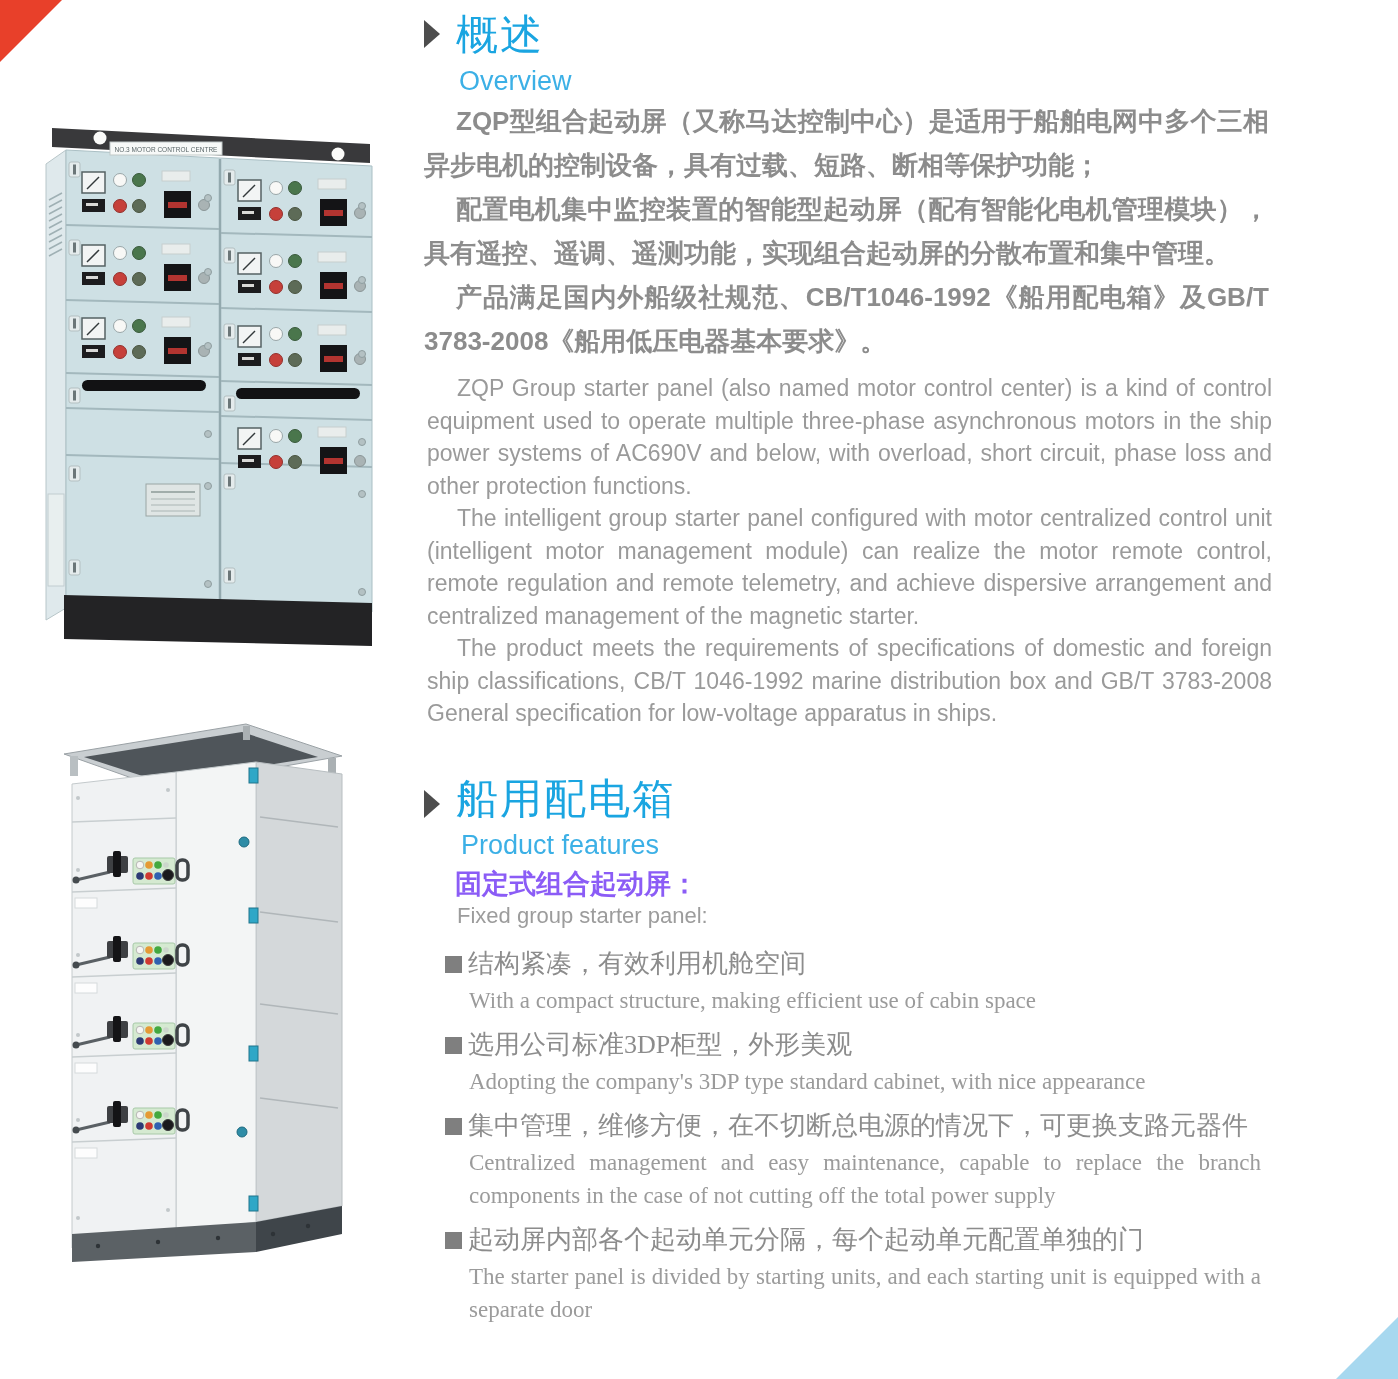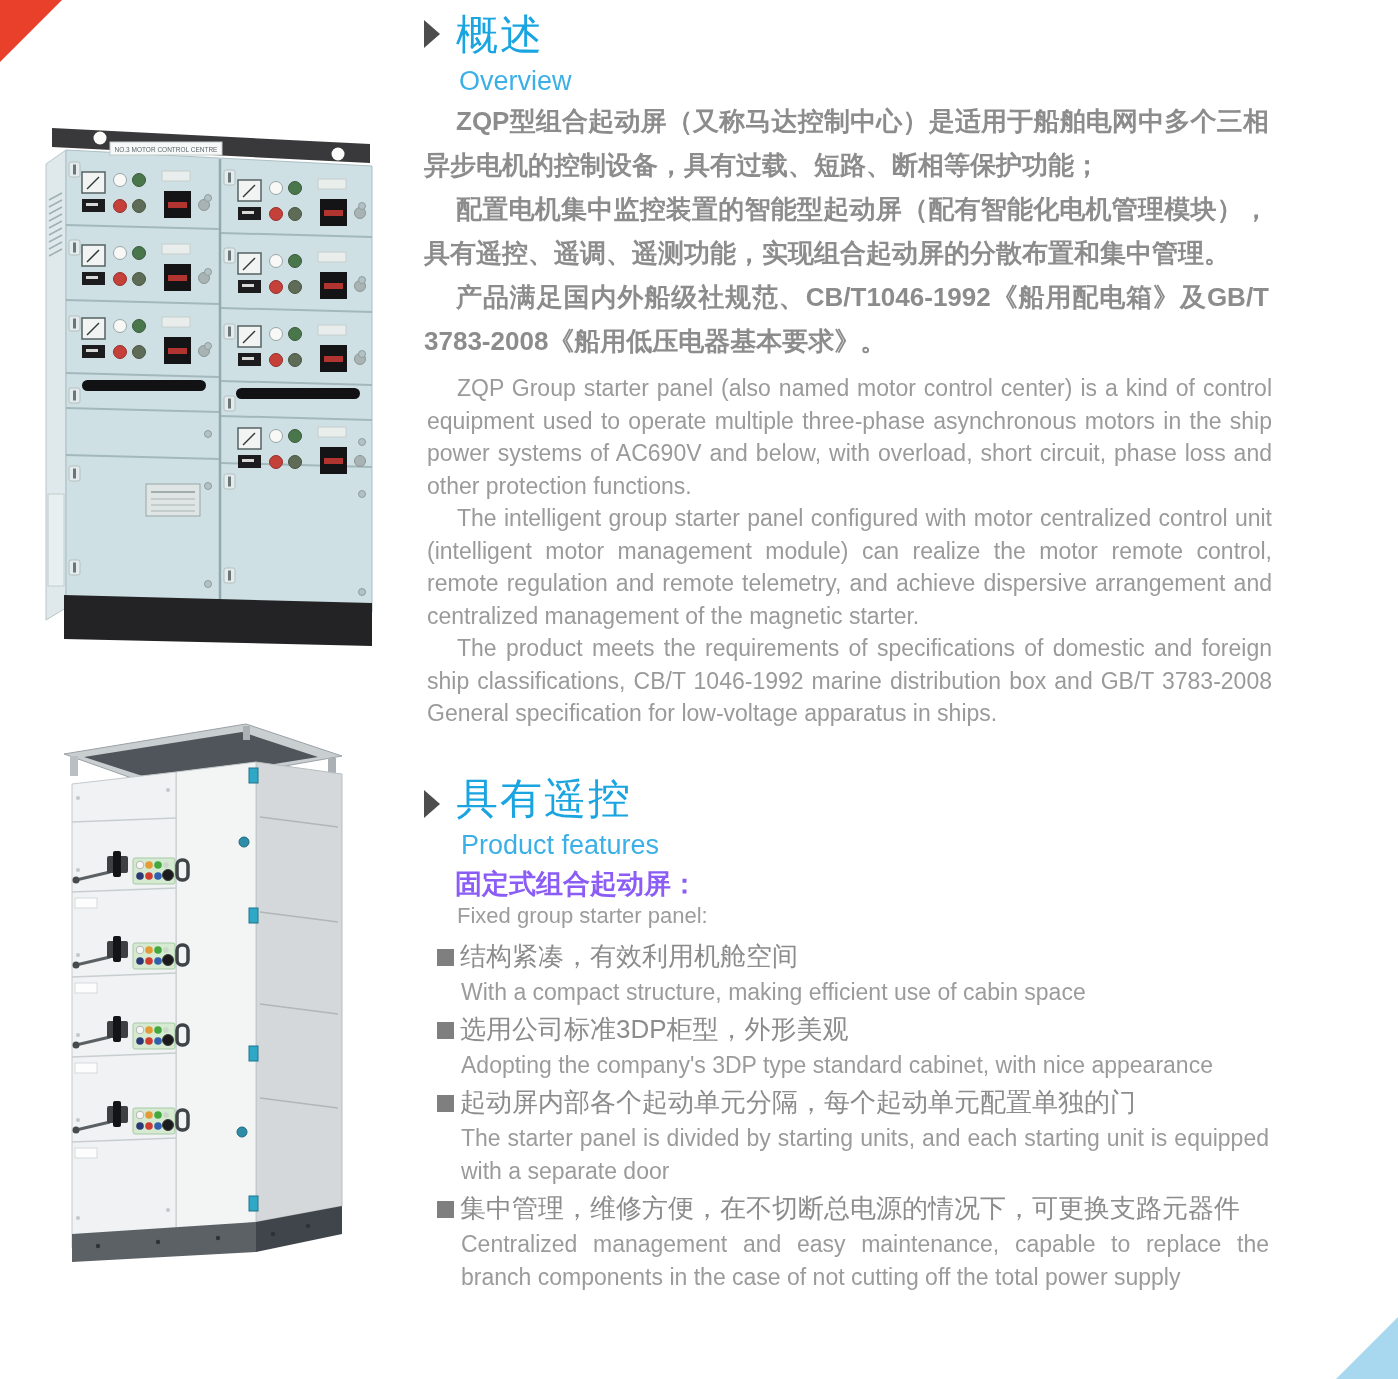--- a/index.html
+++ b/index.html
@@ -24,21 +24,21 @@
   .zh-paras p { margin:0; font-size:26px; line-height:44px; color:#8c8c8c;
     text-align:justify; text-indent:32px;font-weight:bold; }
   .en-paras { position:absolute; left:427px; top:372px; width:845px; }
   .en-paras p { margin:0; font-size:23px; line-height:32.5px; color:#9a9a9a;
     text-align:justify; text-indent:30px; }
 
   
   .sub-zh { position:absolute; left:455px; top:866px; font-size:27px; font-weight:bold; color:#8b5cf6; }
   .sub-en { position:absolute; left:457px; top:903px; font-size:22px; color:#9c9c9c; }
   .bullets { position:absolute; left:437px; top:936px; width:832px; list-style:none; margin:0; padding:0; }
-  .bullets li { margin:0; padding:0; }
+  .bullets li { margin:8px; padding:0;font-family:Liberation Serif, serif; }
   .b-zh { font-size:26px; line-height:40px; color:#8c8c8c; }
   .b-sq { display:inline-block; width:17px; height:17px; background:#7f7f7f; margin-right:6px; vertical-align:-1px; }
   .b-en { font-size:23px; line-height:33px; color:#9b9b9b; padding-left:24px; text-align:justify; }
 
   .cab { position:absolute; }
   svg text { font-family:"Liberation Sans","DejaVu Sans",sans-serif; }
 </style>
 </head>
 <body>
 
@@ -57,42 +57,42 @@
     <p style="">产品满足国内外船级社规范、CB/T1046-1992《船用配电箱》及GB/T 3783-2008《船用低压电器基本要求》。</p>
   </div>
 
   <div class="en-paras">
     <p>ZQP Group starter panel (also named motor control center) is a kind of control equipment used to operate multiple three-phase asynchronous motors in the ship power systems of AC690V and below, with overload, short circuit, phase loss and other protection functions.</p>
     <p>The intelligent group starter panel configured with motor centralized control unit (intelligent motor management module) can realize the motor remote control, remote regulation and remote telemetry, and achieve dispersive arrangement and centralized management of the magnetic starter.</p>
     <p>The product meets the requirements of specifications of domestic and foreign ship classifications, CB/T 1046-1992 marine distribution box and GB/T 3783-2008 General specification for low-voltage apparatus in ships.</p>
   </div>
 
   <div class="sec-marker" style="left:424px; top:790px;"></div>
-  <div class="sec-title-zh" style="left:456px; top:778px;">具有遥控</div>
+  <div class="sec-title-zh" style="left:456px; top:778px;">船用配电箱</div>
   <div class="sec-title-en" style="left:461px; top:832px;">Product features</div>
 
   <div class="sub-zh">固定式组合起动屏：</div>
   <div class="sub-en">Fixed group starter panel:</div>
 
   <ul class="bullets">
     <li>
       <div class="b-zh"><span class="b-sq"></span><span>结构紧凑，有效利用机舱空间</span></div>
       <div class="b-en">With a compact structure, making efficient use of cabin space</div>
     </li>
     <li>
       <div class="b-zh"><span class="b-sq"></span><span>选用公司标准3DP柜型，外形美观</span></div>
       <div class="b-en">Adopting the company's 3DP type standard cabinet, with nice appearance</div>
     </li>
     <li>
+      <div class="b-zh"><span class="b-sq"></span><span>集中管理，维修方便，在不切断总电源的情况下，可更换支路元器件</span></div>
+      <div class="b-en">Centralized management and easy maintenance, capable to replace the branch components in the case of not cutting off the total power supply</div>
+    </li>
+    <li>
       <div class="b-zh"><span class="b-sq"></span><span>起动屏内部各个起动单元分隔，每个起动单元配置单独的门</span></div>
       <div class="b-en">The starter panel is divided by starting units, and each starting unit is equipped with a separate door</div>
-    </li>
-    <li>
-      <div class="b-zh"><span class="b-sq"></span><span>集中管理，维修方便，在不切断总电源的情况下，可更换支路元器件</span></div>
-      <div class="b-en">Centralized management and easy maintenance, capable to replace the branch components in the case of not cutting off the total power supply</div>
     </li>
   </ul>
 
   <svg class="cab" style="left:40px; top:106px;" width="342" height="548" viewBox="0 0 342 548">
     <defs>
       <g id="u1">
         <rect x="0" y="6" width="23" height="21" fill="#f2f4f4" stroke="#556163" stroke-width="1.5"></rect>
         <line x1="5" y1="23" x2="17" y2="11" stroke="#33393b" stroke-width="1.5"></line>
         <rect x="0" y="33" width="23" height="13" fill="#1c1c1e"></rect>
         <rect x="4" y="37" width="12" height="3" fill="#d8d8d6"></rect>

